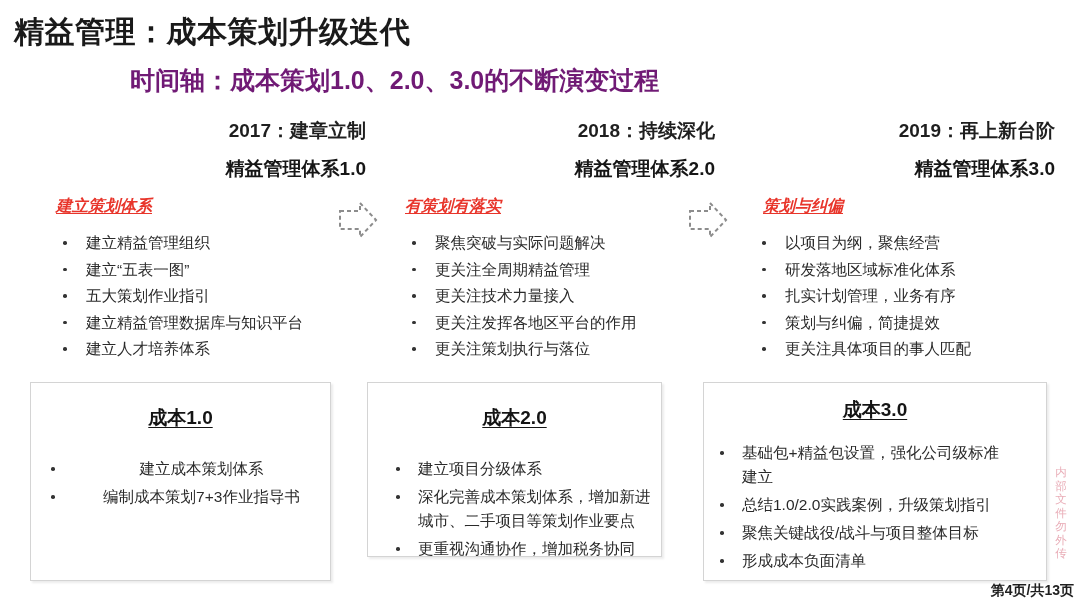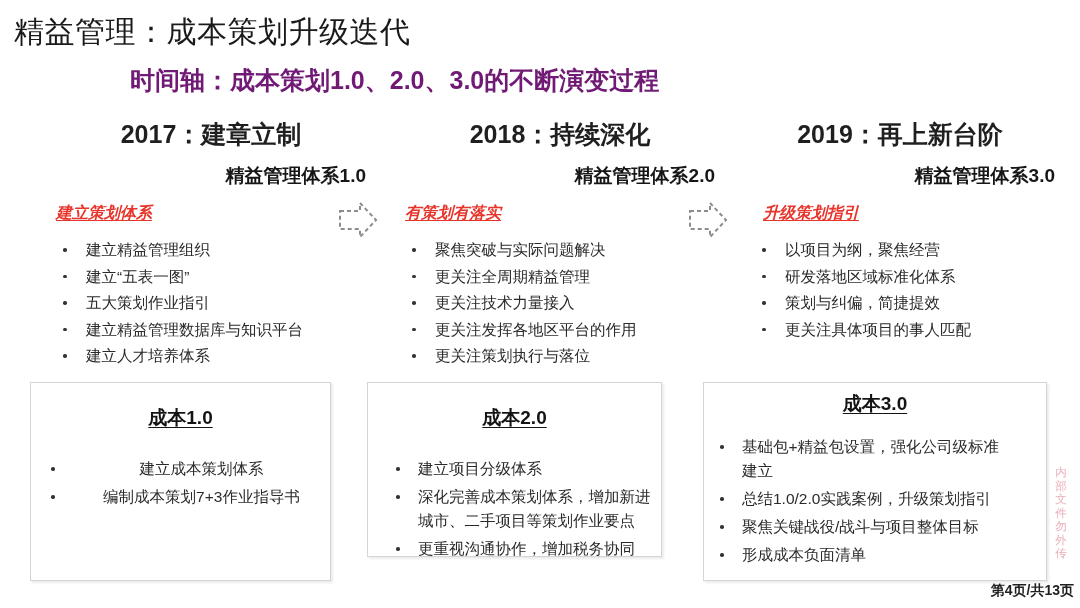--- a/index.html
+++ b/index.html
@@ -15,21 +15,21 @@
     font-family: "Liberation Sans", "DejaVu Sans", sans-serif;
     color: #262626;
   }
 
   
   .slide-title {
     position: absolute;
     left: 14px;
     top: 12px;
     font-size: 30px;
-    font-weight: normal;
+    font-weight: bold;
     letter-spacing: 0.5px;
     color: #1a1a1a;
     white-space: nowrap;
   }
   .slide-subtitle {
     position: absolute;
     left: 130px;
     top: 64px;
     font-size: 25px;
     font-weight: bold;
@@ -41,22 +41,22 @@
   .col {
     position: absolute;
     top: 118px;
     width: 310px;
   }
   .col-1 { left: 56px; }
   .col-2 { left: 405px; }
   .col-3 { left: 745px; }
 
   .col-year {
-    text-align: center;
-    font-size: 25px;
+    text-align: right;
+    font-size: 19px;
     font-weight: bold;
     color: #1f1f1f;
     white-space: nowrap;
     margin-bottom: 12px;
   }
   .col-system {
     text-align: right;
     font-size: 19px;
     font-weight: bold;
     color: #161616;
@@ -127,21 +127,21 @@
 
   .box-title {
     text-align: center;
     font-size: 19px;
     font-weight: bold;
     color: #141414;
     text-decoration: underline;
     text-underline-offset: 3px;
     margin-top: 22px;
   }
-  .box-3 .box-title { margin-top: 8px; }
+  .box-3 .box-title { margin-top: 14px; }
 
   ul.box-bullets {
     list-style: none;
     margin: 0;
     padding: 0;
   }
   .box-1 ul.box-bullets { margin-top: 26px; margin-left: 14px; text-align: center; }
   .box-2 ul.box-bullets { margin-top: 26px; margin-left: 22px; }
   .box-3 ul.box-bullets { margin-top: 18px; margin-left: 10px; }
 
@@ -234,24 +234,25 @@
 
 <div class="arrow arrow-2">
   <svg width="44" height="44" viewBox="0 0 44 44">
     <polygon points="4,13 24,13 24,5 40,22 24,39 24,31 4,31" fill="none" stroke="#8c8c8c" stroke-width="2" stroke-dasharray="4,3"></polygon>
   </svg>
 </div>
 
 <div class="col col-3">
   <div class="col-year">2019：再上新台阶</div>
   <div class="col-system">精益管理体系3.0</div>
-  <div class="col-redhead">升级策划指引</div>
+  <div class="col-redhead">策划与纠偏</div>
   <ul class="bullets">
     <li>以项目为纲，聚焦经营</li>
     <li>研发落地区域标准化体系</li>
+    <li>扎实计划管理，业务有序</li>
     <li>策划与纠偏，简捷提效</li>
     <li>更关注具体项目的事人匹配</li>
   </ul>
 </div>
 
 <div class="box box-1">
   <div class="box-title">成本1.0</div>
   <ul class="box-bullets">
     <li>
       <span class="cont">建立成本策划体系</span>

